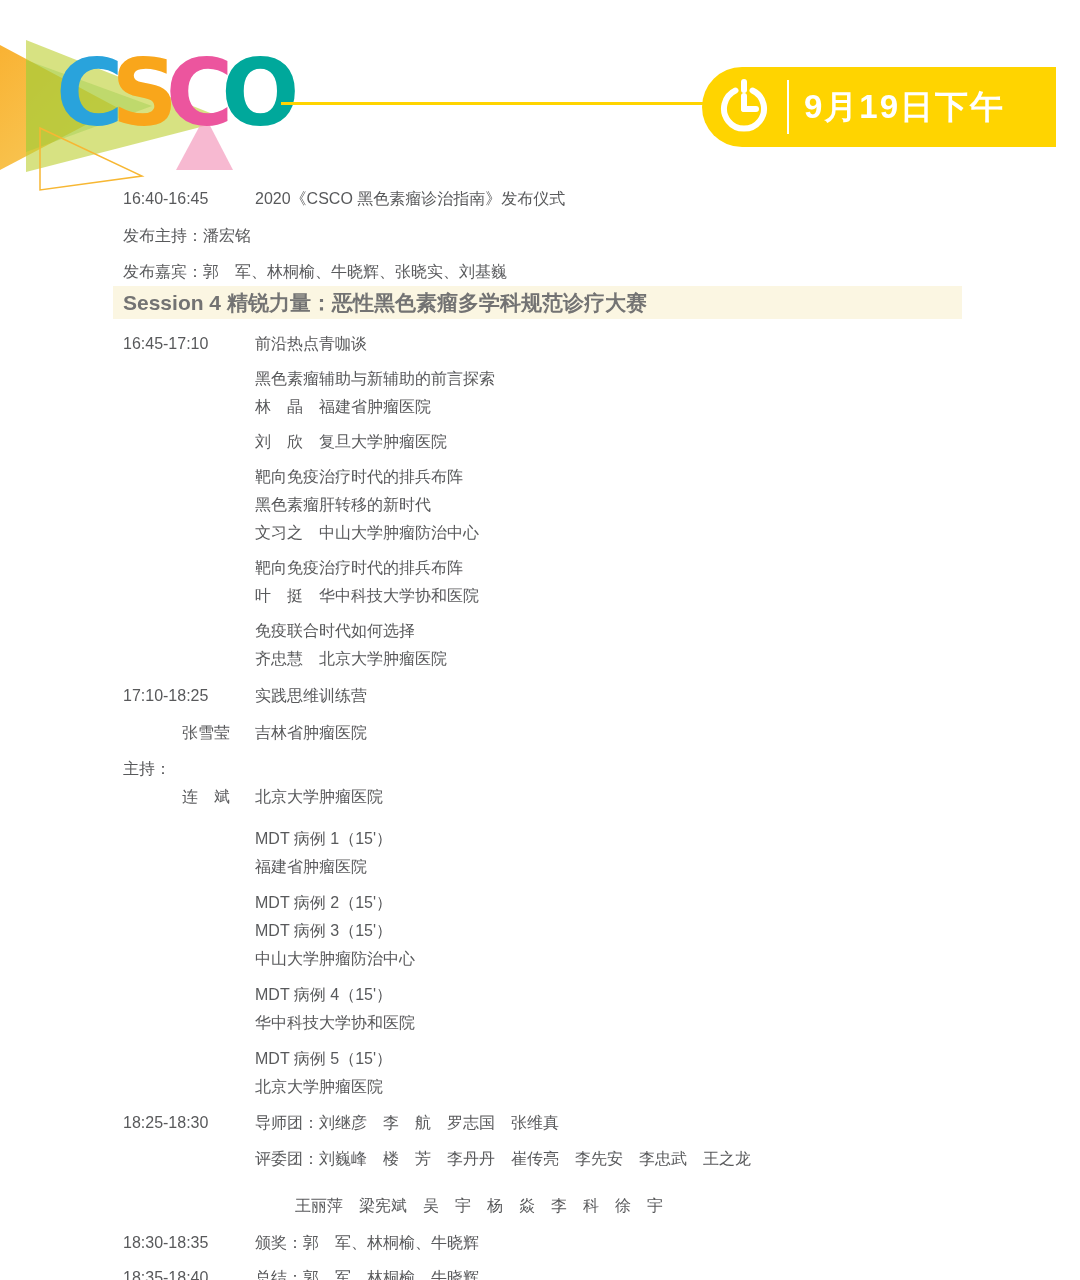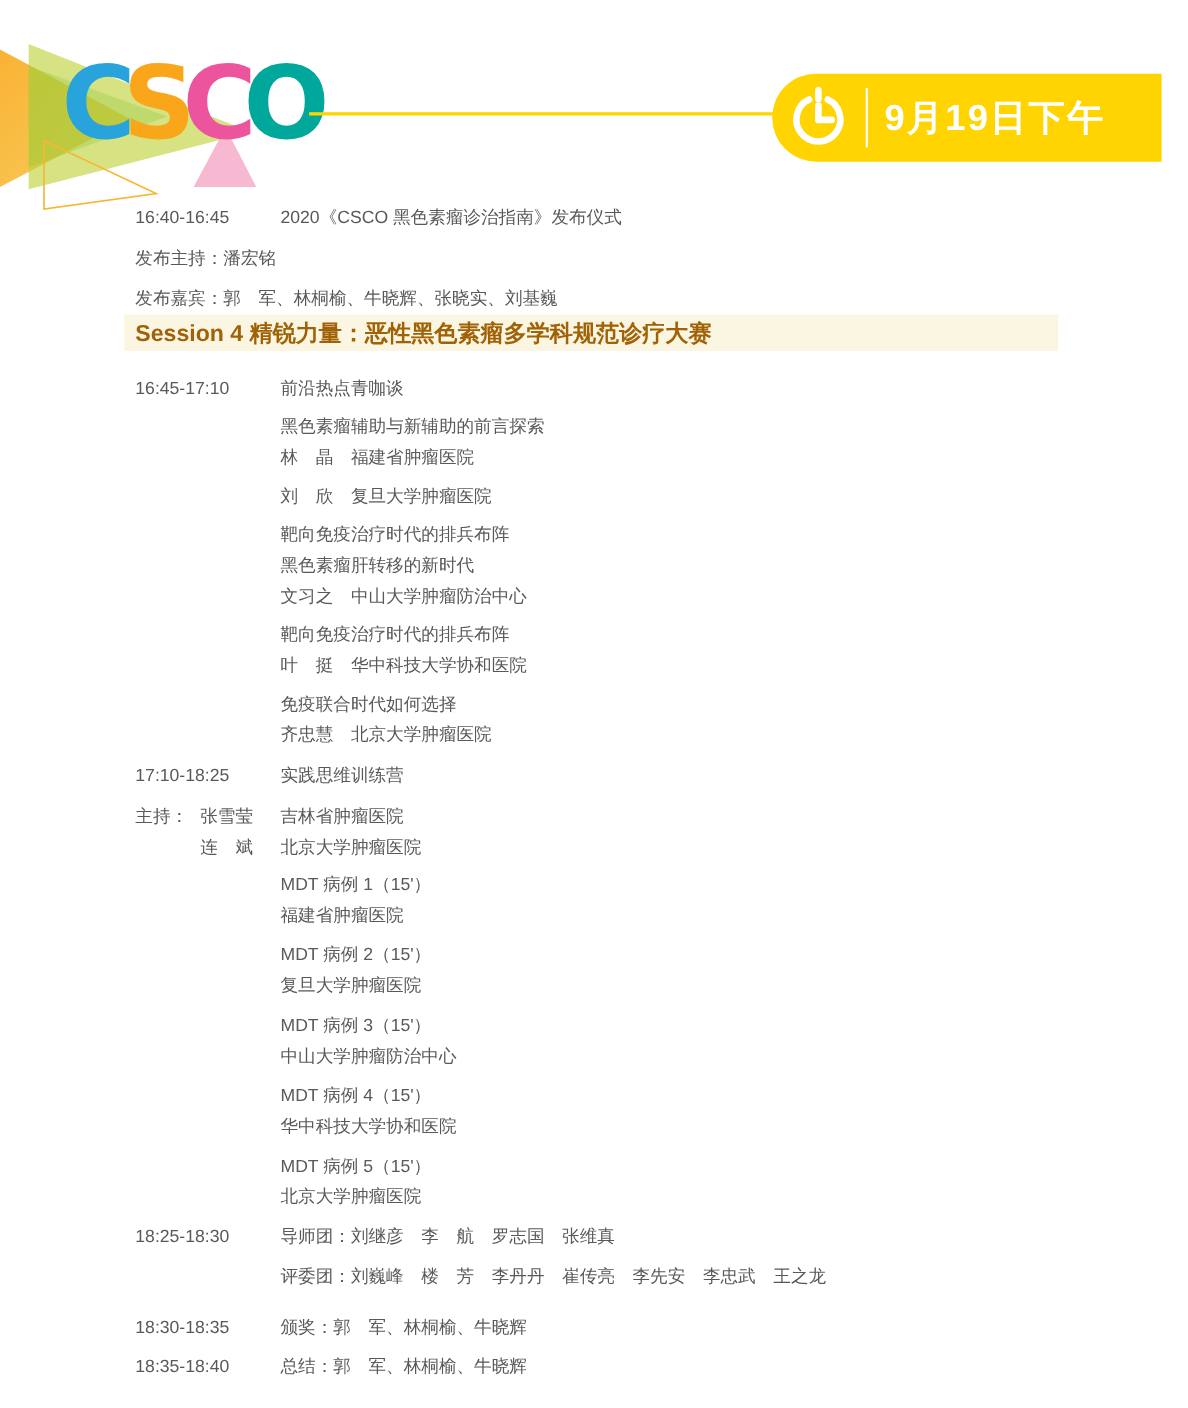--- a/index.html
+++ b/index.html
@@ -21,27 +21,27 @@
   .clock{width:60px;height:60px;flex:none;}
   .vdiv{width:2px;height:54px;background:#ffffff;margin:0 15px 0 13px;flex:none;}
   .bdate{color:#ffffff;font-size:33px;font-weight:bold;letter-spacing:2px;}
 
   
   .sched{position:absolute;left:0;top:0;width:1080px;padding-top:185px;box-sizing:border-box;}
   .row{display:flex;padding-left:123px;line-height:28px;font-size:16px;color:#58595B;}
   .tcol{width:132px;flex:none;}
   .indent{padding-left:255px;}
   .indent2{padding-left:295px;}
-  .chair-label{width:59px;flex:none;}
+  .chair-label{width:59px;flex:none;margin-top:36px;}
   .chair-name{width:73px;flex:none;}
   .mb9{margin-bottom:9px}.mb8{margin-bottom:8px}.mb7{margin-bottom:7px}
   .mb6{margin-bottom:6px}.mb2{margin-bottom:19px}
-  .session-bar{margin:0 0 21px 113px;width:849px;height:33px;background:#FBF6E2;
+  .session-bar{margin:0 0 11px 113px;width:849px;height:33px;background:#FBF6E2;
                display:flex;align-items:center;padding-left:10px;box-sizing:border-box;
-               font-size:21px;font-weight:bold;color:#a16207;}
+               font-size:21px;font-weight:bold;color:#737373;}
 </style>
 </head>
 <body>
 
 <div class="page">
 
   <svg class="decor" viewBox="0 0 300 210">
     <defs>
       <linearGradient id="og" x1="0" y1="0" x2="1" y2="1">
         <stop offset="0" stop-color="#F9B233"></stop>
@@ -157,23 +157,20 @@
     <div class="row indent">
       <span>MDT 病例 1（15'）</span>
       </div>
     <div class="row indent mb8">
       <span>福建省肿瘤医院</span>
       </div>
 
     <div class="row indent">
       <span>MDT 病例 2（15'）</span>
       </div>
-    <div class="row indent mb8">
-      <span>复旦大学肿瘤医院</span>
-      </div>
 
     <div class="row indent">
       <span>MDT 病例 3（15'）</span>
       </div>
     <div class="row indent mb8">
       <span>中山大学肿瘤防治中心</span>
       </div>
 
     <div class="row indent">
       <span>MDT 病例 4（15'）</span>
@@ -192,20 +189,23 @@
     <div class="row mb8">
       <span class="tcol">18:25-18:30</span>
       <span>导师团：</span>
       <span>刘继彦　李　航　罗志国　张维真</span>
     </div>
 
     <div class="row indent mb2">
       <span>评委团：</span>
       <span>刘巍峰　楼　芳　李丹丹　崔传亮　李先安　李忠武　王之龙</span>
     </div>
+    <div class="row indent2 mb9">
+      <span>王丽萍　梁宪斌　吴　宇　杨　焱　李　科　徐　宇</span>
+    </div>
 
     <div class="row mb7">
       <span class="tcol">18:30-18:35</span>
       <span>颁奖：</span>
       <span>郭　军、林桐榆、牛晓辉</span>
     </div>
 
     <div class="row">
       <span class="tcol">18:35-18:40</span>
       <span>总结：</span>

